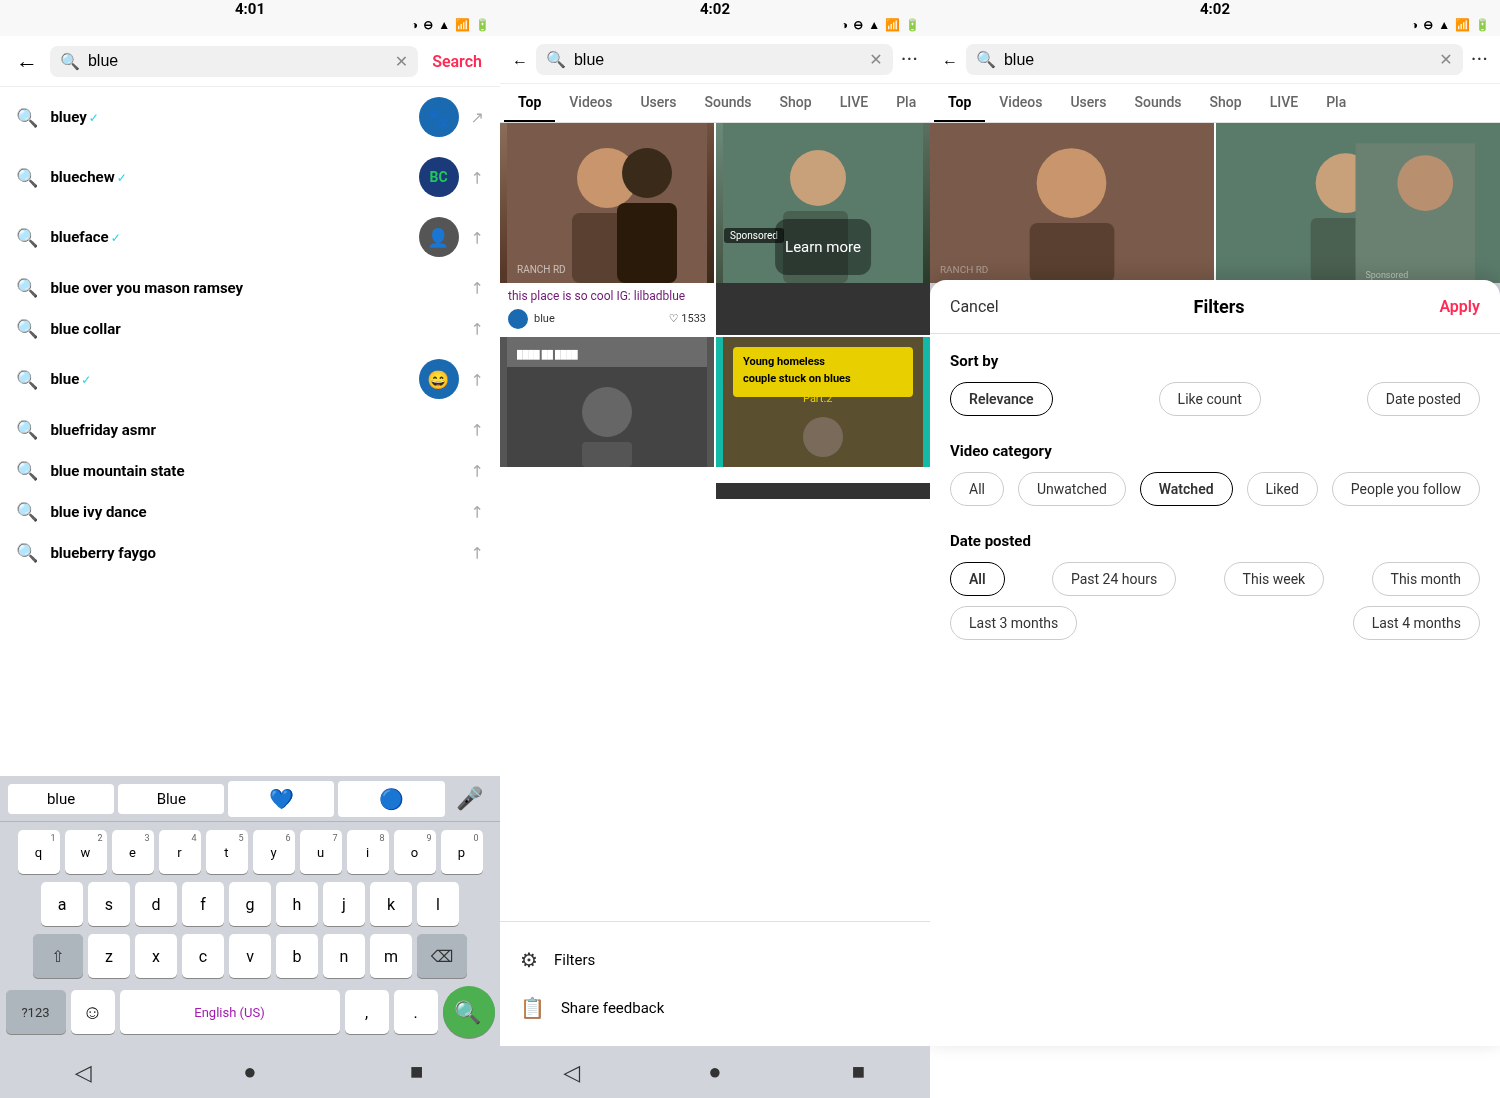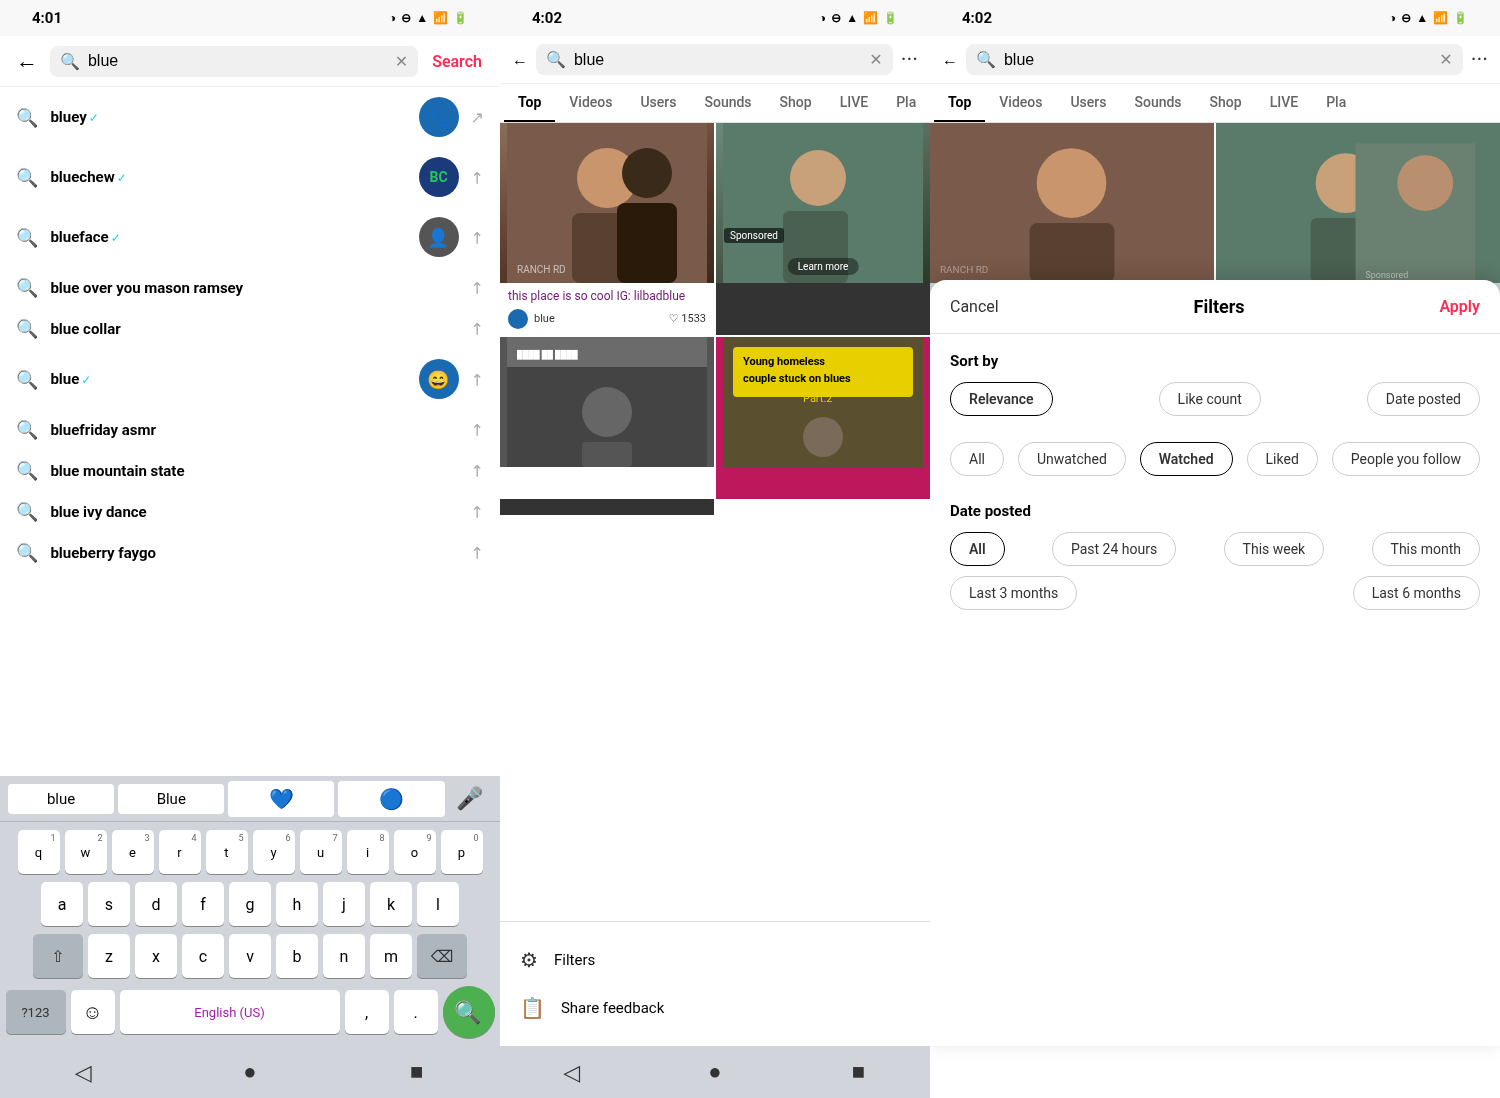--- a/index.html
+++ b/index.html
@@ -22,23 +22,24 @@
       flex-direction: column;
       overflow: hidden;
       position: relative;
     }
 
     .status-bar {
       height: 36px;
       background: #f8f8f8;
       display: flex;
       align-items: center;
-      padding: 0 32px;
+      padding: 0 10px;
       font-size: 14px;
       font-weight: 600;
+      flex-direction: column;
     }
     .status-bar .time { flex: 0 0 auto; font-weight: 700; font-size: 15px; }
     .status-bar .icons { margin-left: auto; display: flex; gap: 5px; align-items: center; font-size: 12px; }
 
     .search-bar {
       display: flex;
       align-items: center;
       padding: 8px 12px;
       background: #fff;
       gap: 8px;
@@ -244,23 +245,23 @@
       font-size: 10px;
       padding: 2px 6px;
       border-radius: 3px;
     }
     .video-card .learn-more {
       position: absolute;
       bottom: 8px;
       left: 50%;
       transform: translateX(-50%);
       color: #fff;
-      font-size: 10px;
+      font-size: 15px;
       background: rgba(0,0,0,0.4);
-      padding: 3px 10px;
+      padding: 19px 10px;
       border-radius: 12px;
       white-space: nowrap;
     }
     .video-info {
       padding: 6px 8px;
       background: #fff;
     }
     .video-info .desc {
       font-size: 12px;
       color: #701a75;
@@ -637,21 +638,21 @@
             <rect x="75" y="105" width="50" height="25" rx="4" fill="#555"></rect>
           </svg>
         </div>
         <div class="video-info">
           <div class="desc" style="height:16px;"></div>
           <div class="video-meta"></div>
         </div>
       </div>
 
       <div class="video-card">
-        <div class="thumb-img" style="background:#be185d;height:162px;position:relative;">
+        <div class="thumb-img" style="background:#14b8a6;height:130px;position:relative;">
           <svg width="100%" height="130" viewBox="0 0 200 130">
             <rect width="200" height="130" fill="#5a5030"></rect>
             <rect x="10" y="10" width="180" height="50" rx="4" fill="#e8d000"></rect>
             <text x="20" y="28" fill="#000" font-size="11" font-weight="bold">Young homeless</text>
             <text x="20" y="45" fill="#000" font-size="11" font-weight="bold">couple stuck on blues</text>
             <text x="80" y="65" fill="#e8d000" font-size="11">Part.2</text>
             <circle cx="100" cy="100" r="20" fill="#7a6a5a"></circle>
           </svg>
         </div>
         <div class="video-info">
@@ -759,38 +760,39 @@
     <div class="filter-section">
       <div class="filter-section-title">Sort by</div>
       <div class="filter-chips">
         <span class="chip active">Relevance</span>
         <span class="chip">Like count</span>
         <span class="chip">Date posted</span>
       </div>
     </div>
 
     <div class="filter-section">
+      <div class="filter-section-title">Video category</div>
       <div class="filter-chips">
         <span class="chip">All</span>
         <span class="chip">Unwatched</span>
         <span class="chip active">Watched</span>
         <span class="chip">Liked</span>
         <span class="chip">People you follow</span>
       </div>
     </div>
 
     <div class="filter-section">
       <div class="filter-section-title">Date posted</div>
       <div class="filter-chips">
         <span class="chip active">All</span>
         <span class="chip">Past 24 hours</span>
         <span class="chip">This week</span>
         <span class="chip">This month</span>
         <span class="chip">Last 3 months</span>
-        <span class="chip">Last 6 months</span>
+        <span class="chip">Last 4 months</span>
       </div>
     </div>
 
   </div>
 
   <div class="nav-bar">
     <span class="nav-btn">◁</span>
     <span class="nav-btn">●</span>
     <span class="nav-btn">■</span>
   </div>

